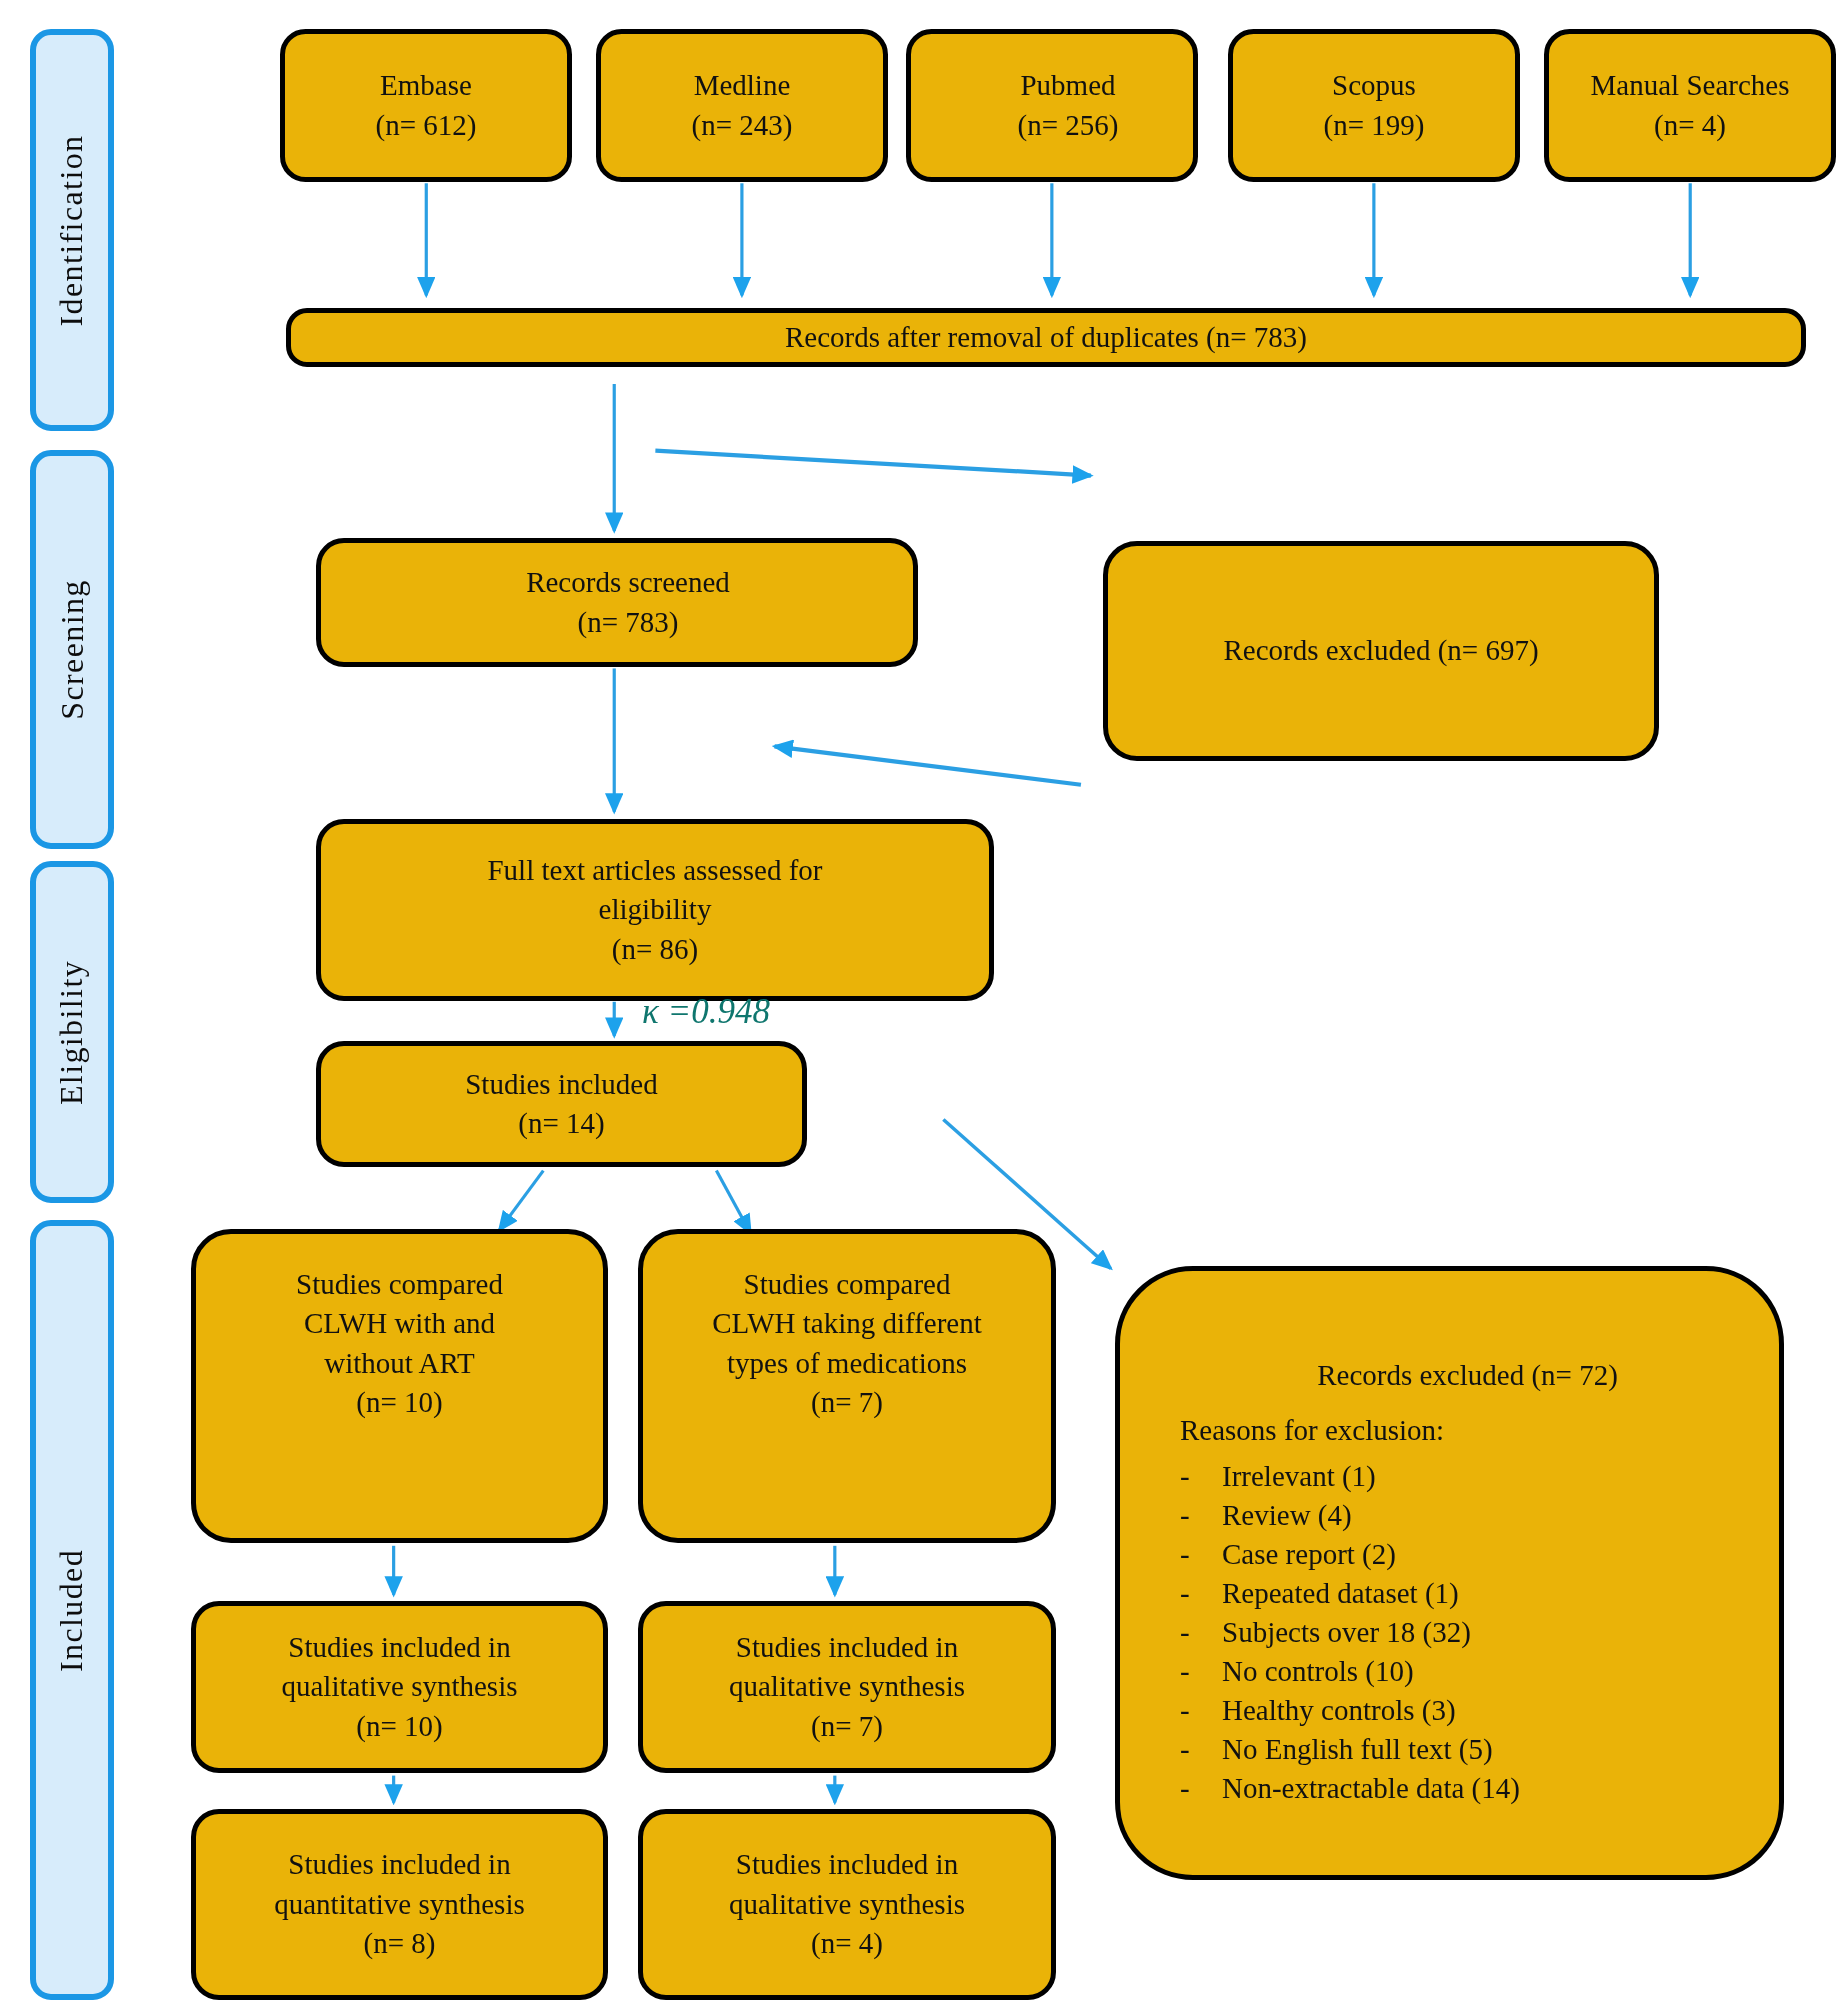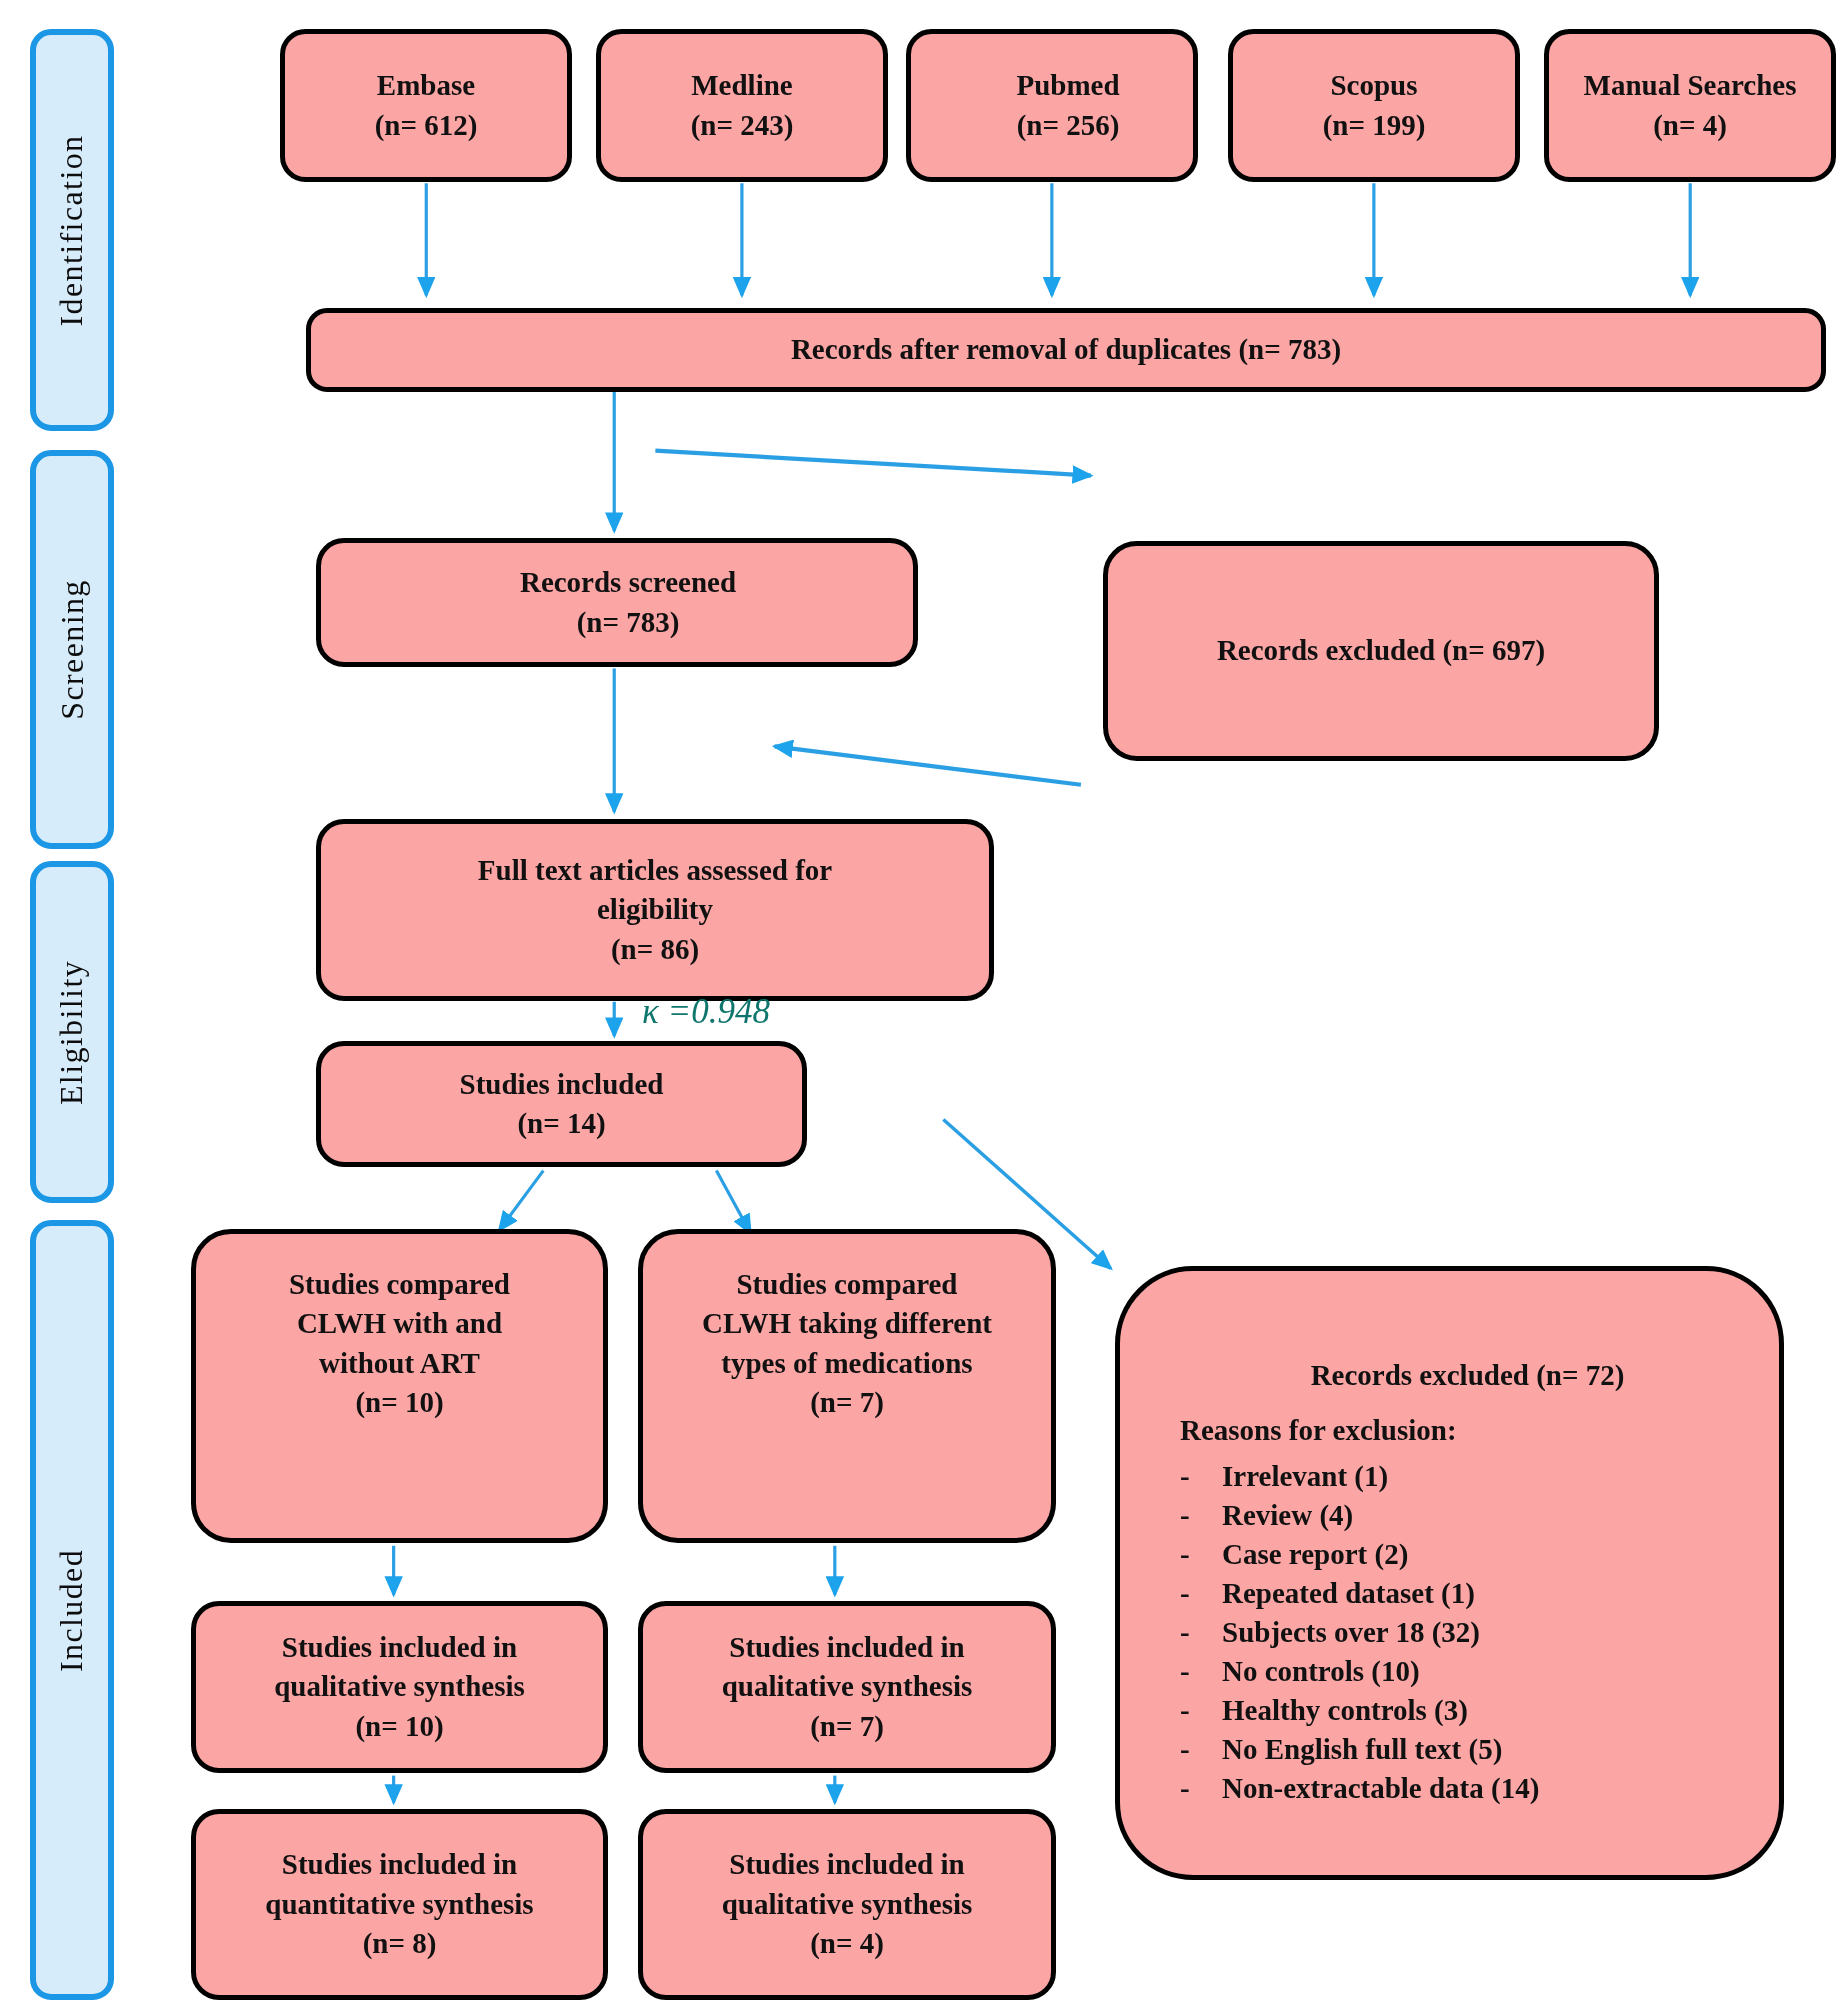--- a/index.html
+++ b/index.html
@@ -4,43 +4,43 @@
 <style>
   html,body{margin:0;padding:0;background:#fff;}
   .canvas{
     position:relative;width:1842px;height:2005px;background:#ffffff;
     font-family:"Liberation Serif","DejaVu Serif",serif;color:#111;
     overflow:hidden;
   }
   .arrows{position:absolute;left:0;top:0;width:1842px;height:2005px;z-index:1;}
   .arrows line{stroke:#2b9fe3;}
   .box{
-    position:absolute;box-sizing:border-box;background:#fca5a5;border:5.7px solid #000;
+    position:absolute;box-sizing:border-box;background:#eab308;border:5.7px solid #000;
     display:flex;align-items:center;justify-content:center;text-align:center;
-    font-size:29px;line-height:1.36;white-space:pre-line;z-index:2;font-weight:bold;
+    font-size:29px;line-height:1.36;white-space:pre-line;z-index:2;
   }
   
   .side{
     position:absolute;box-sizing:border-box;background:#d7ecfb;border:6.4px solid #1b97e5;
     border-radius:21px;display:flex;align-items:center;justify-content:center;z-index:2;
   }
   .side span{transform:rotate(-90deg);white-space:nowrap;font-size:32px;letter-spacing:1.4px;color:#0d0d0d;}
   #side-identification{left:30px;top:29px;width:84px;height:402px;}
   #side-screening{left:30px;top:450px;width:84px;height:399px;}
   #side-eligibility{left:30px;top:861px;width:84px;height:342px;}
   #side-included{left:30px;top:1220px;width:84px;height:780px;}
   
   .src{top:29px;width:292px;height:153px;border-radius:25.5px;}
   #box-embase{left:280px;}
   #box-medline{left:596px;}
   #box-pubmed{left:906px;padding-left:32px;}
   #box-scopus{left:1228px;}
   #box-manual{left:1544px;}
   
-  #box-duplicates{left:286px;top:308px;width:1520px;height:84px;border-radius:21px;margin-left:20px;}
+  #box-duplicates{left:286px;top:308px;width:1520px;height:59px;border-radius:21px;}
   #box-screened{left:316px;top:538px;width:602px;height:129px;border-radius:28px;padding-left:22px;}
   #box-excluded697{left:1103px;top:541px;width:556px;height:220px;border-radius:34px;}
   #box-fulltext{left:316px;top:819px;width:678px;height:182px;border-radius:28px;}
   #box-included14{left:316px;top:1041px;width:491px;height:126px;border-radius:28px;}
   #box-branch-art{left:191px;top:1229px;width:417px;height:314px;border-radius:40px;}
   #box-branch-meds{left:638px;top:1229px;width:418px;height:314px;border-radius:40px;}
   .branch{align-items:flex-start;padding-top:31px;}
   #box-qual-left{left:191px;top:1601px;width:417px;height:172px;border-radius:28px;}
   #box-qual-right{left:638px;top:1601px;width:418px;height:172px;border-radius:28px;}
   #box-quant-left{left:191px;top:1809px;width:417px;height:191px;border-radius:28px;}

